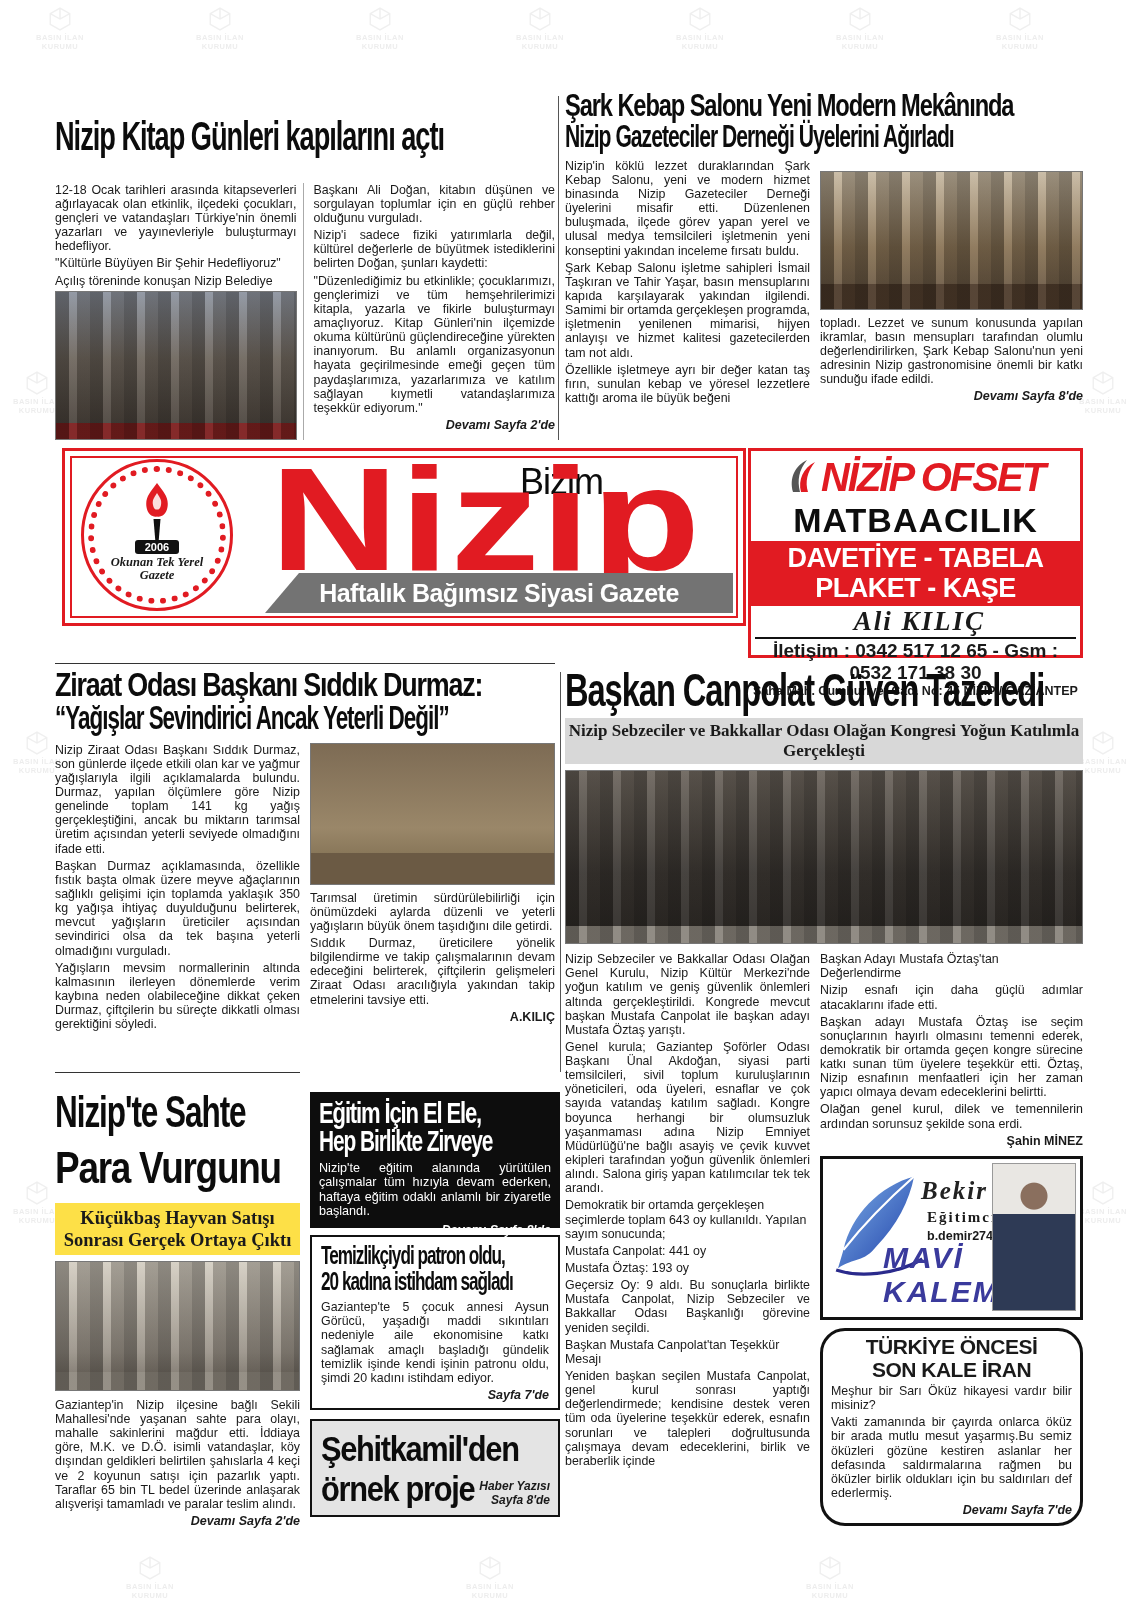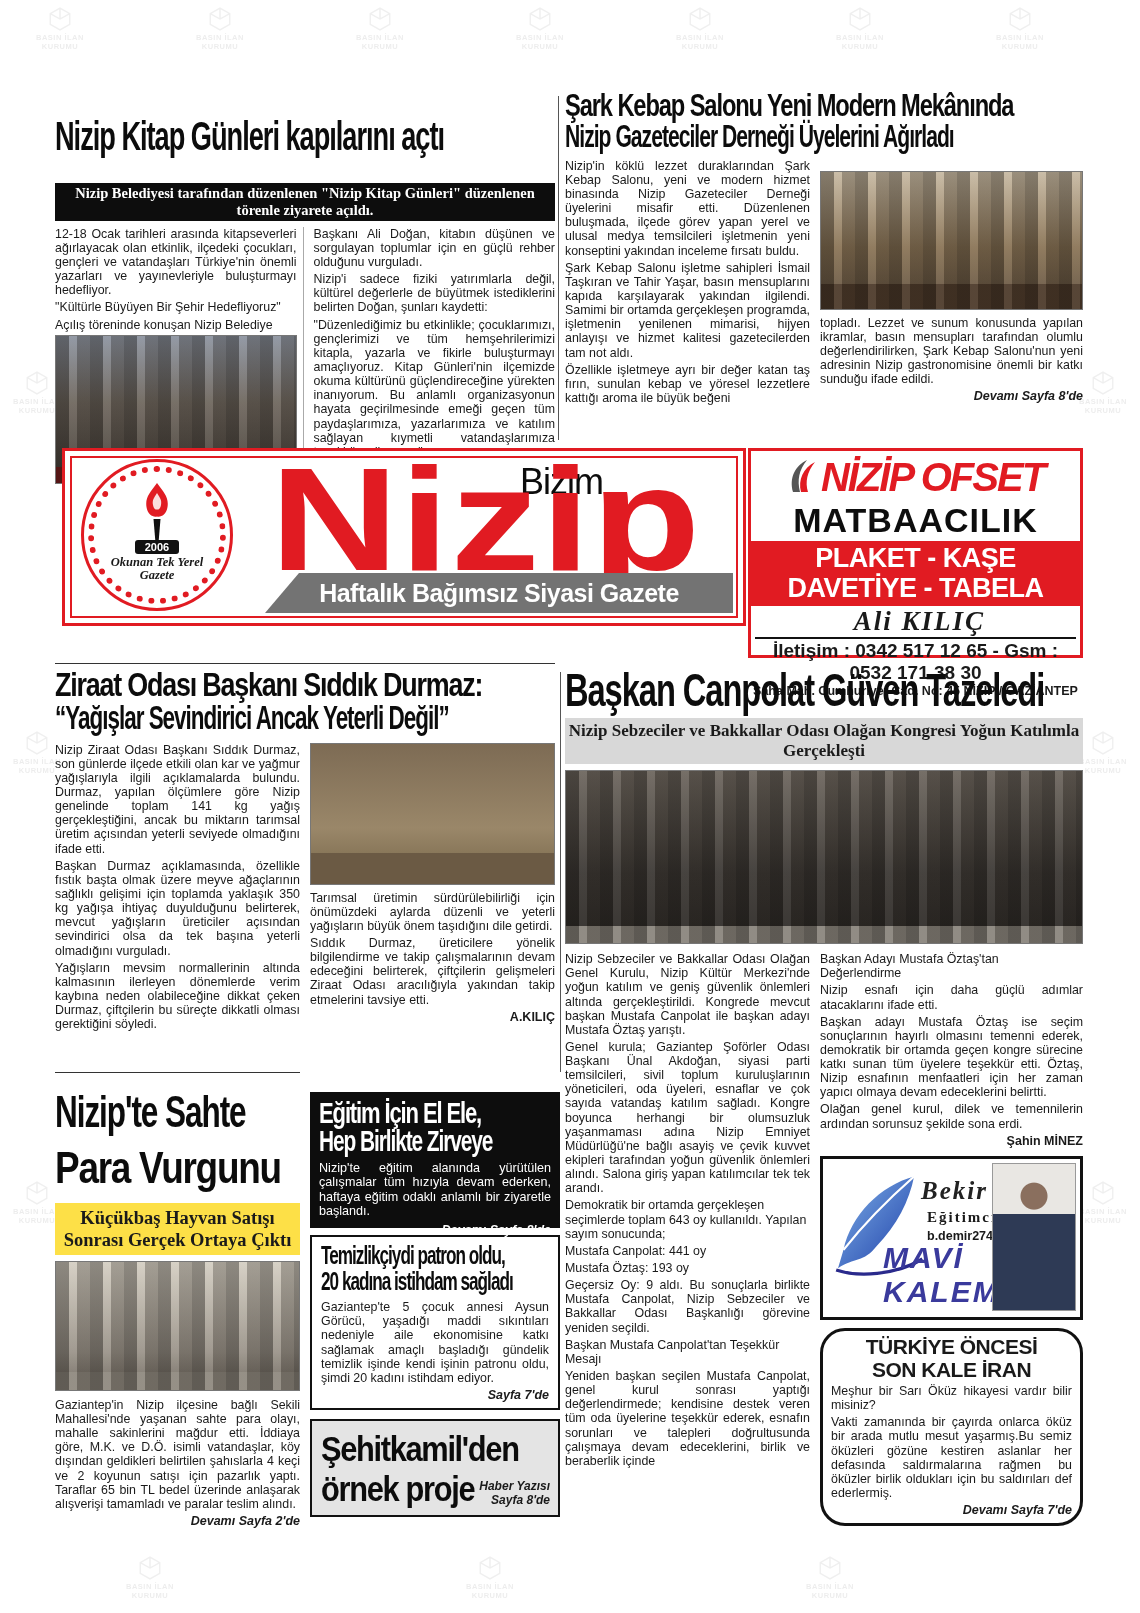--- a/index.html
+++ b/index.html
@@ -234,21 +234,20 @@
 
   <div class="vdiv" style="left:558px;top:96px;height:344px"></div>
   <div class="vdiv" style="left:560px;top:672px;height:400px"></div>
   <div class="hdiv" style="left:55px;top:663px;width:500px"></div>
   <div class="hdiv" style="left:55px;top:1072px;width:245px"></div>
 
   <section id="a1" class="abs">
     <h1 class="hl" style="font-size:40px">
       <span class="fit" style="transform:scaleX(.68)">Nizip Kitap Günleri kapılarını açtı</span>
     </h1>
-    <div class="blackbar serifbar">Nizip Belediyesi tarafından düzenlenen "Nizip Kitap Günleri" düzenlenen törenle ziyarete açıldı.</div>
     <div class="cols">
       <div class="col rule-r">
         <p class="bp">12-18 Ocak tarihleri arasında kitapseverleri ağırlayacak olan etkinlik, ilçedeki çocukları, gençleri ve vatandaşları Türkiye'nin önemli yazarları ve yayınevleriyle buluşturmayı hedefliyor.</p>
         <p class="bp">"Kültürle Büyüyen Bir Şehir Hedefliyoruz"</p>
         <p class="bp">Açılış töreninde konuşan Nizip Belediye</p>
         <div class="photo ph-a1 figbars"></div>
       </div>
       <div class="col">
         <p class="bp">Başkanı Ali Doğan, kitabın düşünen ve sorgulayan toplumlar için en güçlü rehber olduğunu vurguladı.</p>
         <p class="bp">Nizip'i sadece fiziki yatırımlarla değil, kültürel değerlerle de büyütmek istediklerini belirten Doğan, şunları kaydetti:</p>
@@ -298,22 +297,22 @@
   <section id="ad" class="abs">
     <div class="ad-brand">
       <svg viewBox="0 0 34 38">
           <path d="M6 34 C2 20 8 8 20 2 C12 12 10 22 13 34 Z" fill="#555"></path>
           <path d="M14 34 C11 22 16 10 28 4 C20 14 18 24 21 34 Z" fill="#e11b22"></path>
         </svg>
       <b>NİZİP OFSET</b>
     </div>
     <div class="ad-l2">MATBAACILIK</div>
     <div class="ad-band">
+      <div>DAVETİYE - TABELA</div>
       <div>PLAKET - KAŞE</div>
-      <div>DAVETİYE - TABELA</div>
     </div>
     <div class="ad-owner">Ali KILIÇ</div>
     <div class="ad-contact">İletişim : 0342 517 12 65 - Gsm : 0532 171 38 30</div>
     <div class="ad-addr">Saha Mah. Cumhuriyet Cad. No: 45  NİZİP / GAZİANTEP</div>
   </section>
 
   <section id="a3" class="abs">
     <h1 class="hl" style="font-size:34px;margin:0 0 8px">
       <span class="fit" style="transform:scaleX(.79)">Ziraat Odası Başkanı Sıddık Durmaz:</span><br>
       <span class="fit" style="transform:scaleX(.66)">“Yağışlar Sevindirici Ancak Yeterli Değil”</span>

